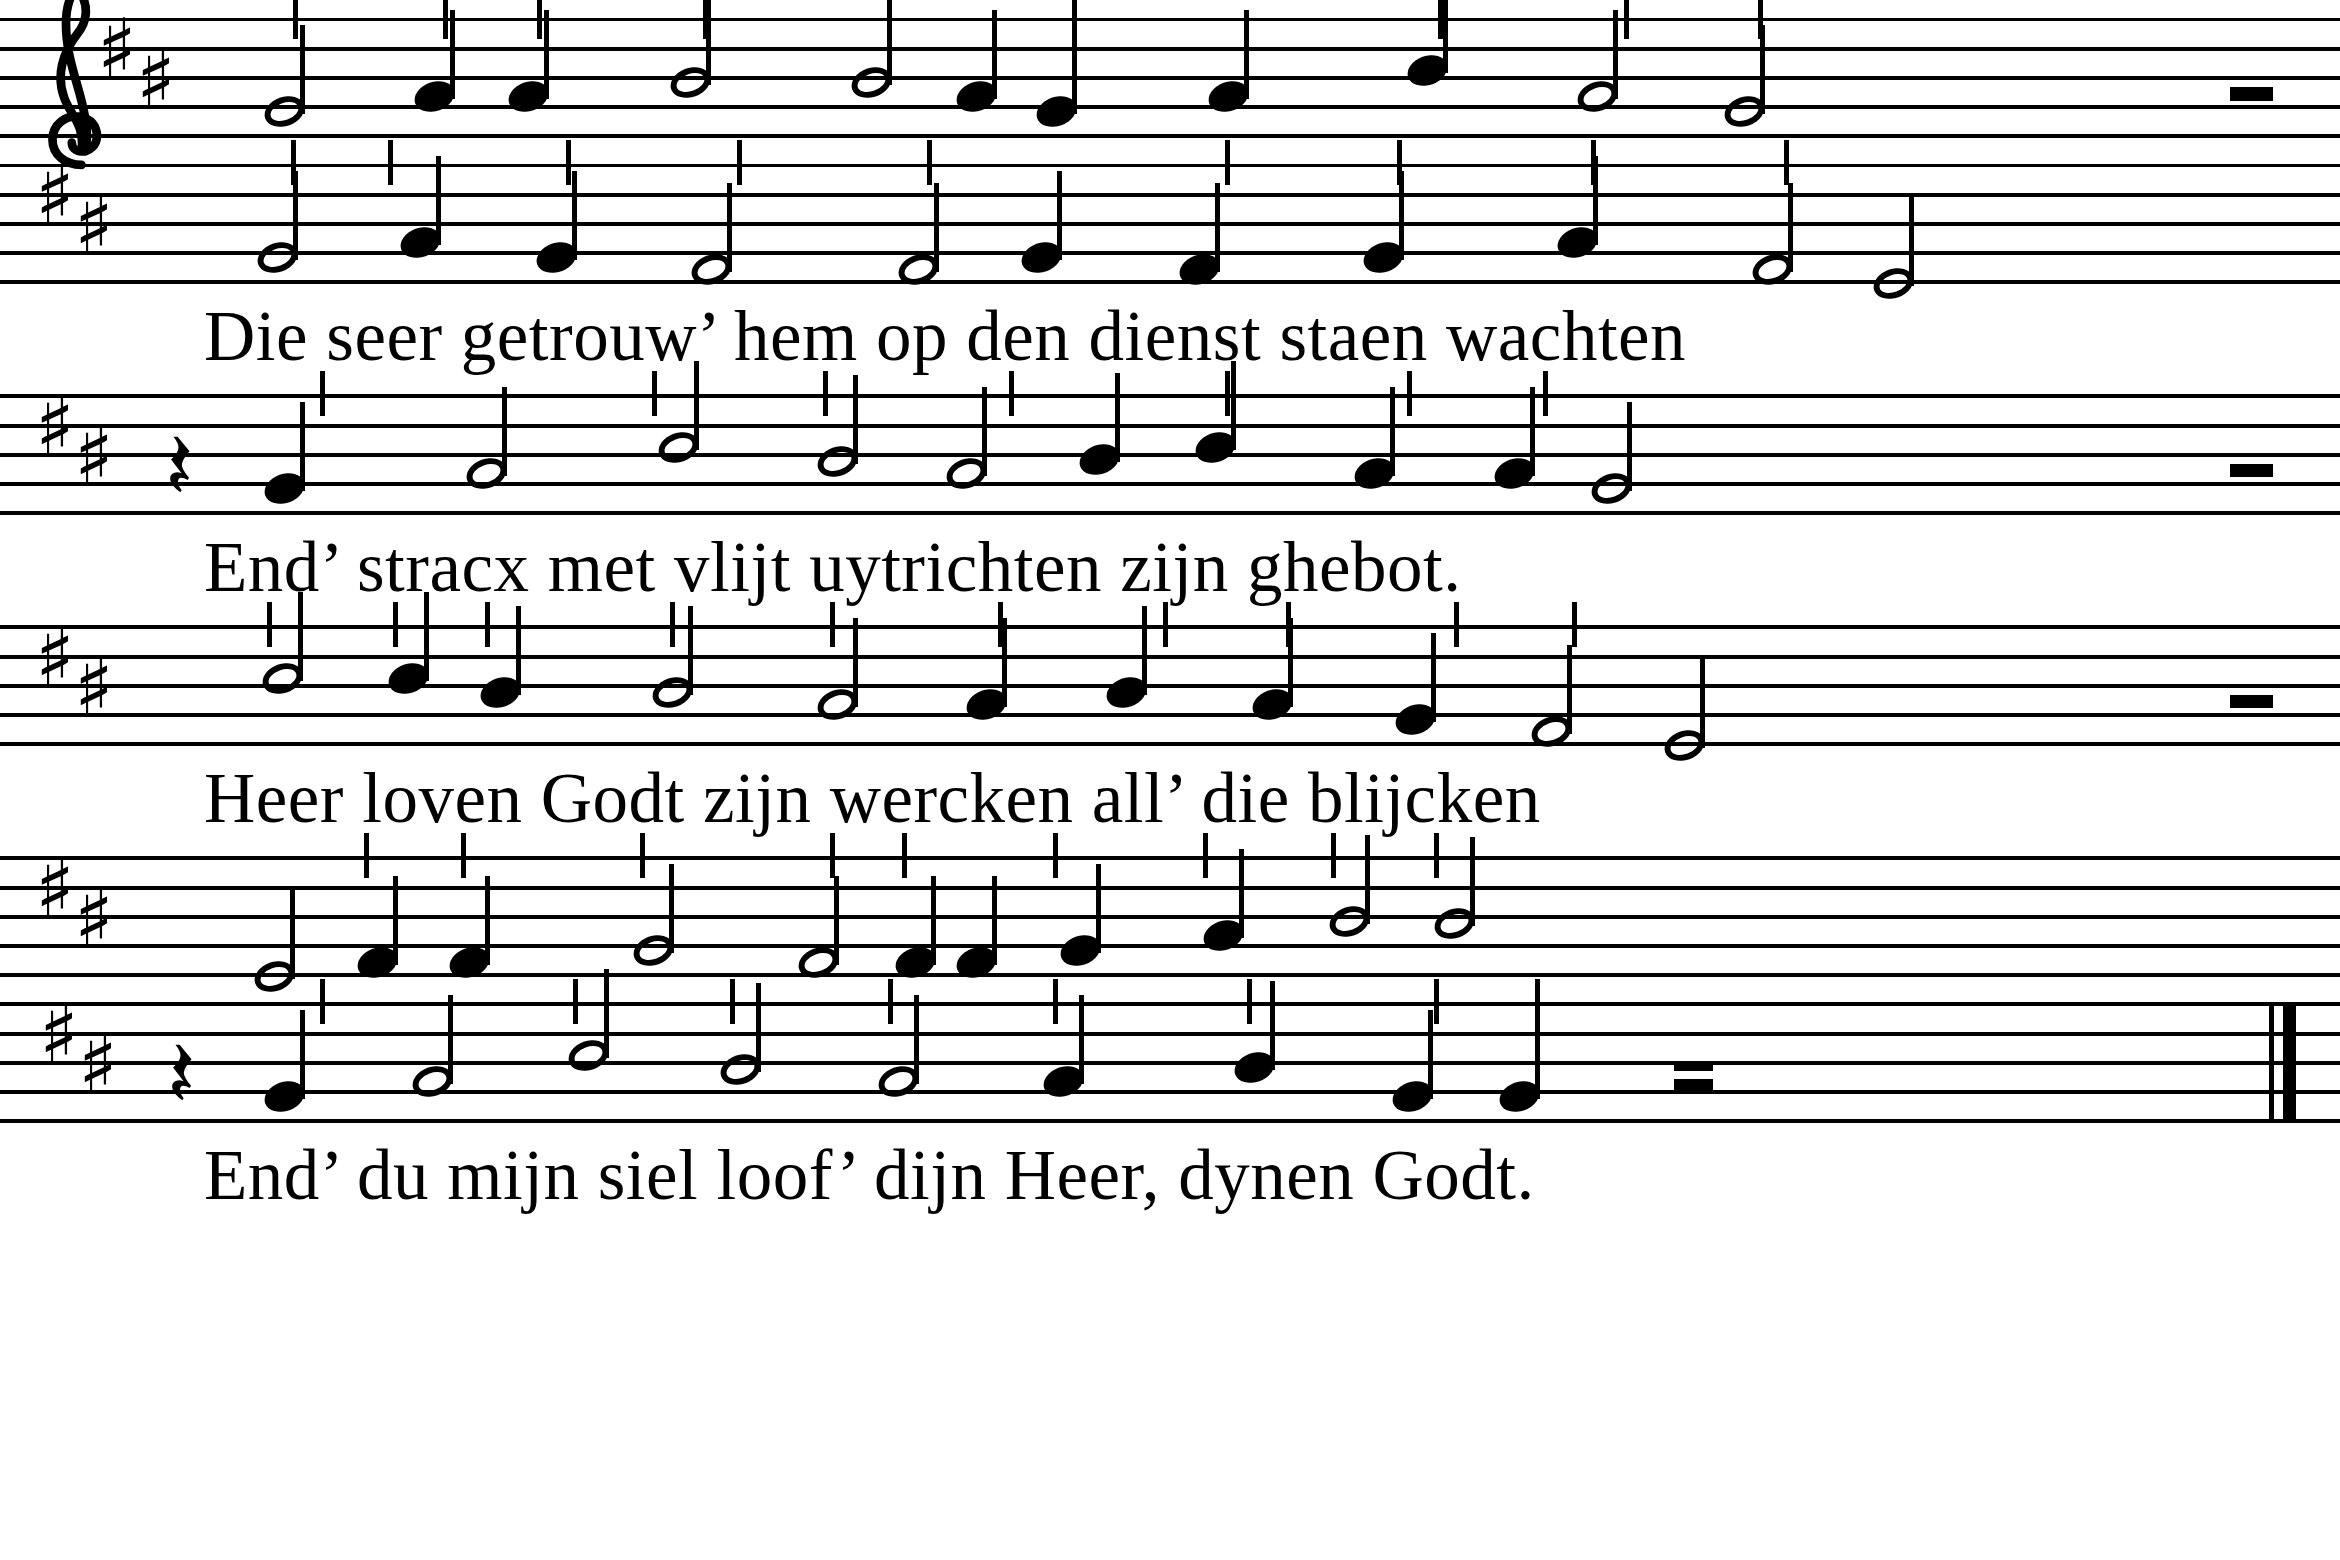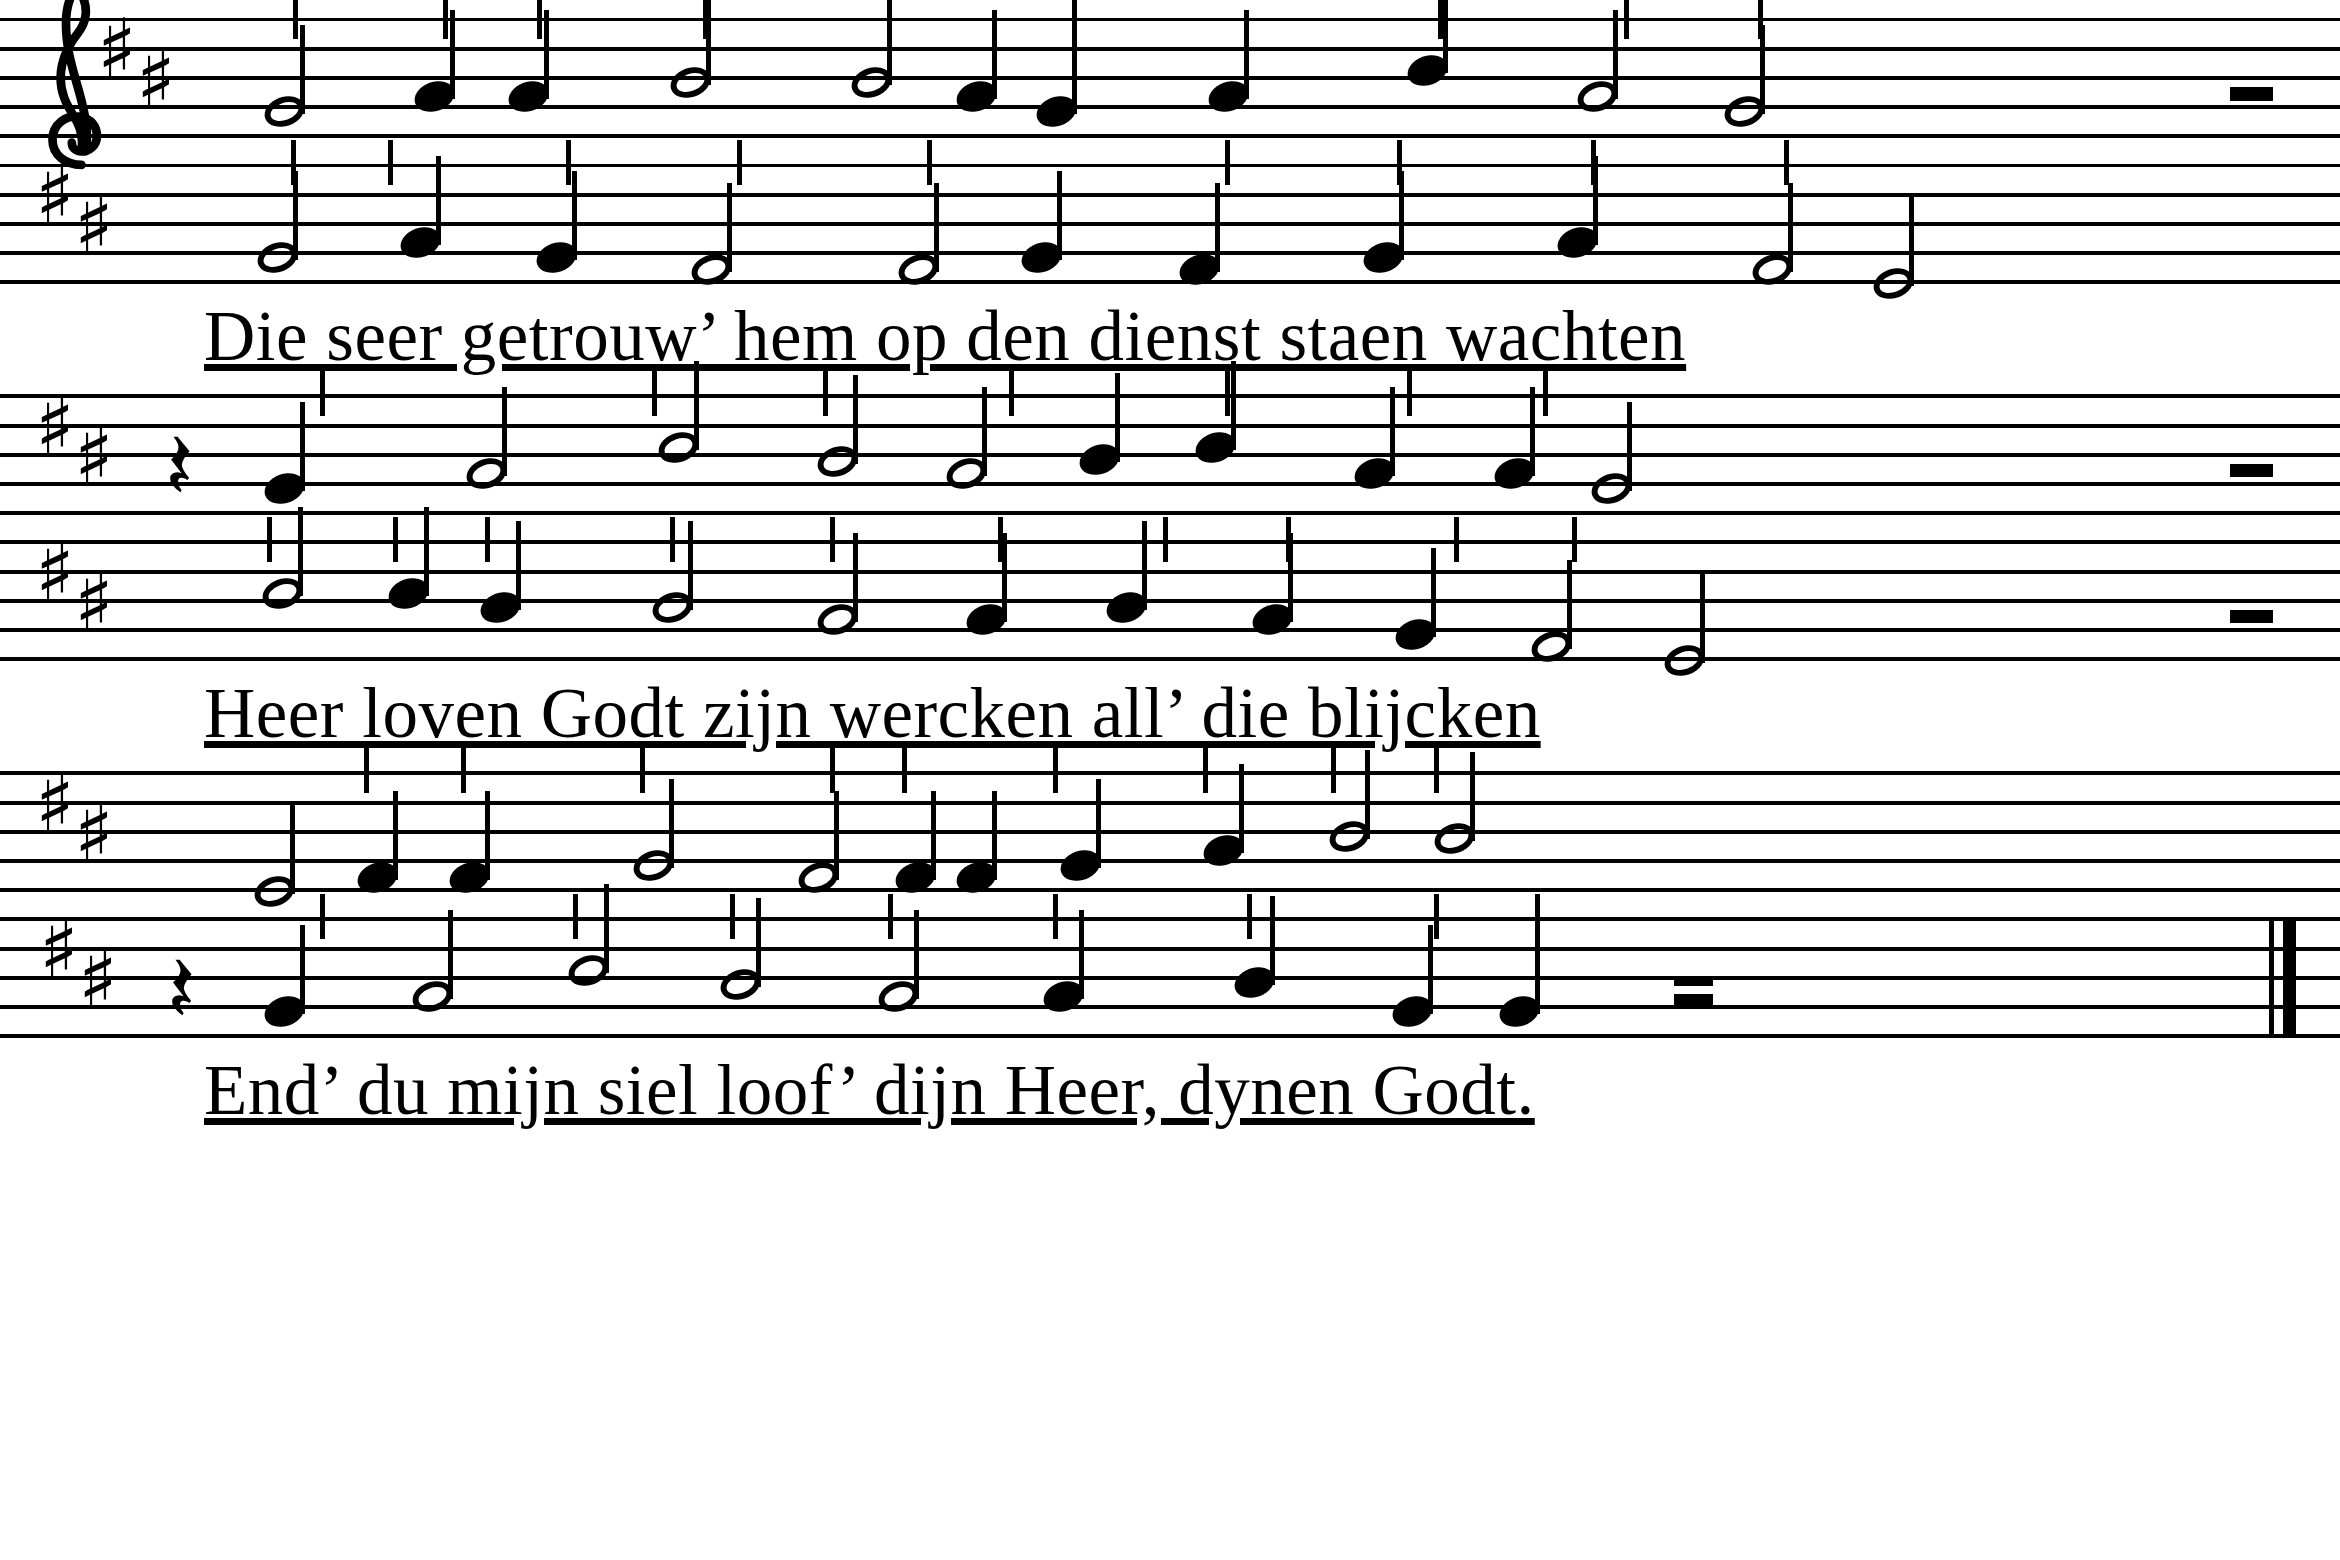--- a/index.html
+++ b/index.html
@@ -151,21 +151,21 @@
 
   .lyric {
     position: relative;
     font-family: "Liberation Serif", serif;
     font-size: 71px;
     letter-spacing: 0.5px;
     white-space: nowrap;
     margin-top: 3.9px;
   }
   .lyric.indent1 { padding-left: 83px; }
-  .lyric.indent2 { padding-left: 204px; text-decoration: underline; }
+  .lyric.indent2 { padding-left: 204px; }
 </style>
 </head>
 <body>
 
 <div id="sheet">
 
   <div class="system">
     <div class="staff">
       <div class="line l1"></div>
       <div class="line l2"></div>
@@ -370,20 +370,21 @@
         <div class="head"></div>
           <div class="stem up"></div>
       </div>
       <div class="note open" style="left:1591px; top:97px;">
         <div class="head"></div>
           <div class="stem up"></div>
       </div>
 
       <div class="rest-bar" style="left:2230px; top:87px;"></div>
     </div>
+    <div class="lyric indent2">End’ stracx met vlijt uytrichten zijn ghebot.</div>
   </div>
 
   <div class="system">
     <div class="staff">
       <div class="line l1"></div>
       <div class="line l2"></div>
       <div class="line l3"></div>
       <div class="line l4"></div>
       <div class="line l5"></div>
 

